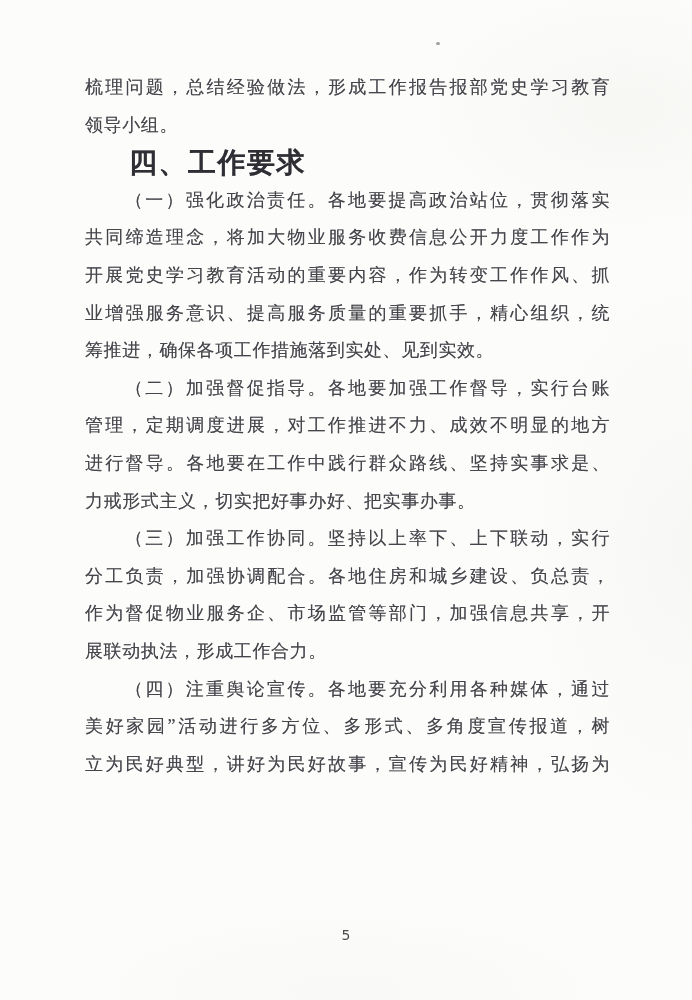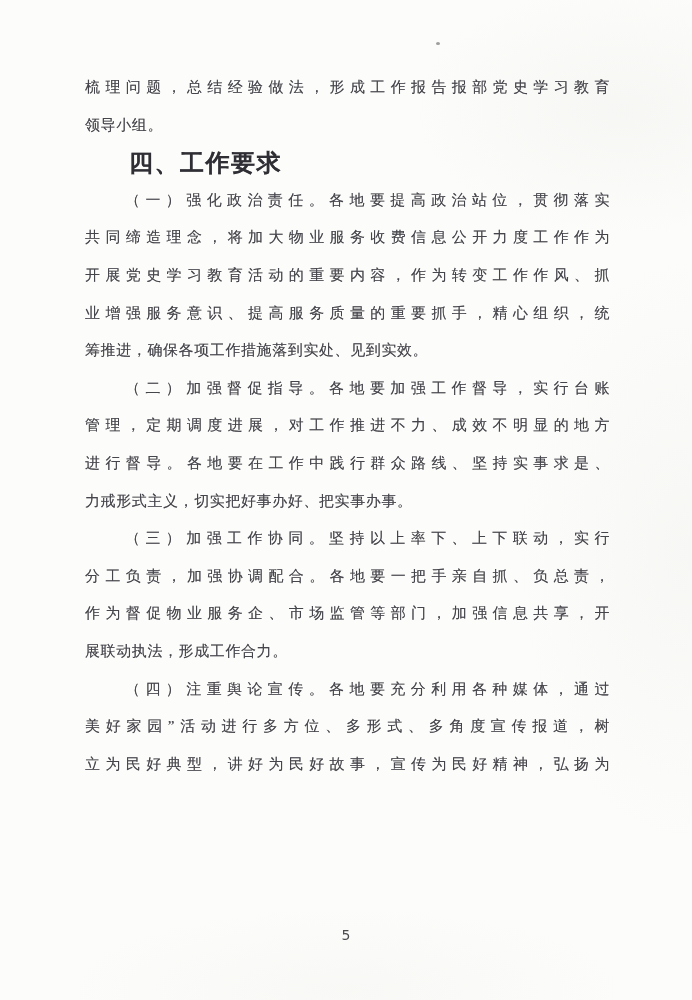--- a/index.html
+++ b/index.html
@@ -22,36 +22,36 @@
   }
   .textblock {
     position: absolute;
     left: 85px;
     top: 69px;
     width: 525px;
   }
   .line {
     height: 37.6px;
     line-height: 37.6px;
-    font-size: 15px;
+    font-size: 18px;
     letter-spacing: 0.6px;
     color: #45454c;
     text-align: justify;
     text-justify: inter-character;
     overflow: hidden;
     text-shadow: 0 0 0.5px rgba(80,80,85,0.55);
   }
   .line.fill { text-align-last: justify; }
   .line.end  { text-align: right; text-align-last: left; }
   .line.first { padding-left: 40px; }
   .line.heading {
     padding-left: 44px;
     font-family: "Liberation Sans", "DejaVu Sans", sans-serif;
     font-weight: bold;
-    font-size: 24px;
+    font-size: 28px;
     letter-spacing: 1.5px;
     color: #2e2e34;
     text-align: left;
     text-align-last: left;
     text-shadow: 0 0 0.5px rgba(40,40,45,0.6);
   }
   .pagenum {
     position: absolute;
     top: 924px;
     left: 0;
@@ -87,21 +87,21 @@
     <div class="line first fill">（一）强化政治责任。各地要提高政治站位，贯彻落实</div>
     <div class="line fill">共同缔造理念，将加大物业服务收费信息公开力度工作作为</div>
     <div class="line fill">开展党史学习教育活动的重要内容，作为转变工作作风、抓</div>
     <div class="line fill">业增强服务意识、提高服务质量的重要抓手，精心组织，统</div>
     <div class="line end">筹推进，确保各项工作措施落到实处、见到实效。</div>
     <div class="line first fill">（二）加强督促指导。各地要加强工作督导，实行台账</div>
     <div class="line fill">管理，定期调度进展，对工作推进不力、成效不明显的地方</div>
     <div class="line fill">进行督导。各地要在工作中践行群众路线、坚持实事求是、</div>
     <div class="line end">力戒形式主义，切实把好事办好、把实事办事。</div>
     <div class="line first fill">（三）加强工作协同。坚持以上率下、上下联动，实行</div>
-    <div class="line fill">分工负责，加强协调配合。各地要一把手亲自抓、负总责，</div>
+    <div class="line fill">分工负责，加强协调配合。各地住房和城乡建设、负总责，</div>
     <div class="line fill">作为督促物业服务企、市场监管等部门，加强信息共享，开</div>
     <div class="line end">展联动执法，形成工作合力。</div>
     <div class="line first fill">（四）注重舆论宣传。各地要充分利用各种媒体，通过</div>
     <div class="line fill">美好家园”活动进行多方位、多形式、多角度宣传报道，树</div>
     <div class="line fill">立为民好典型，讲好为民好故事，宣传为民好精神，弘扬为</div>
   </div>
 
   <div class="pagenum">5</div>
 </div>
 

